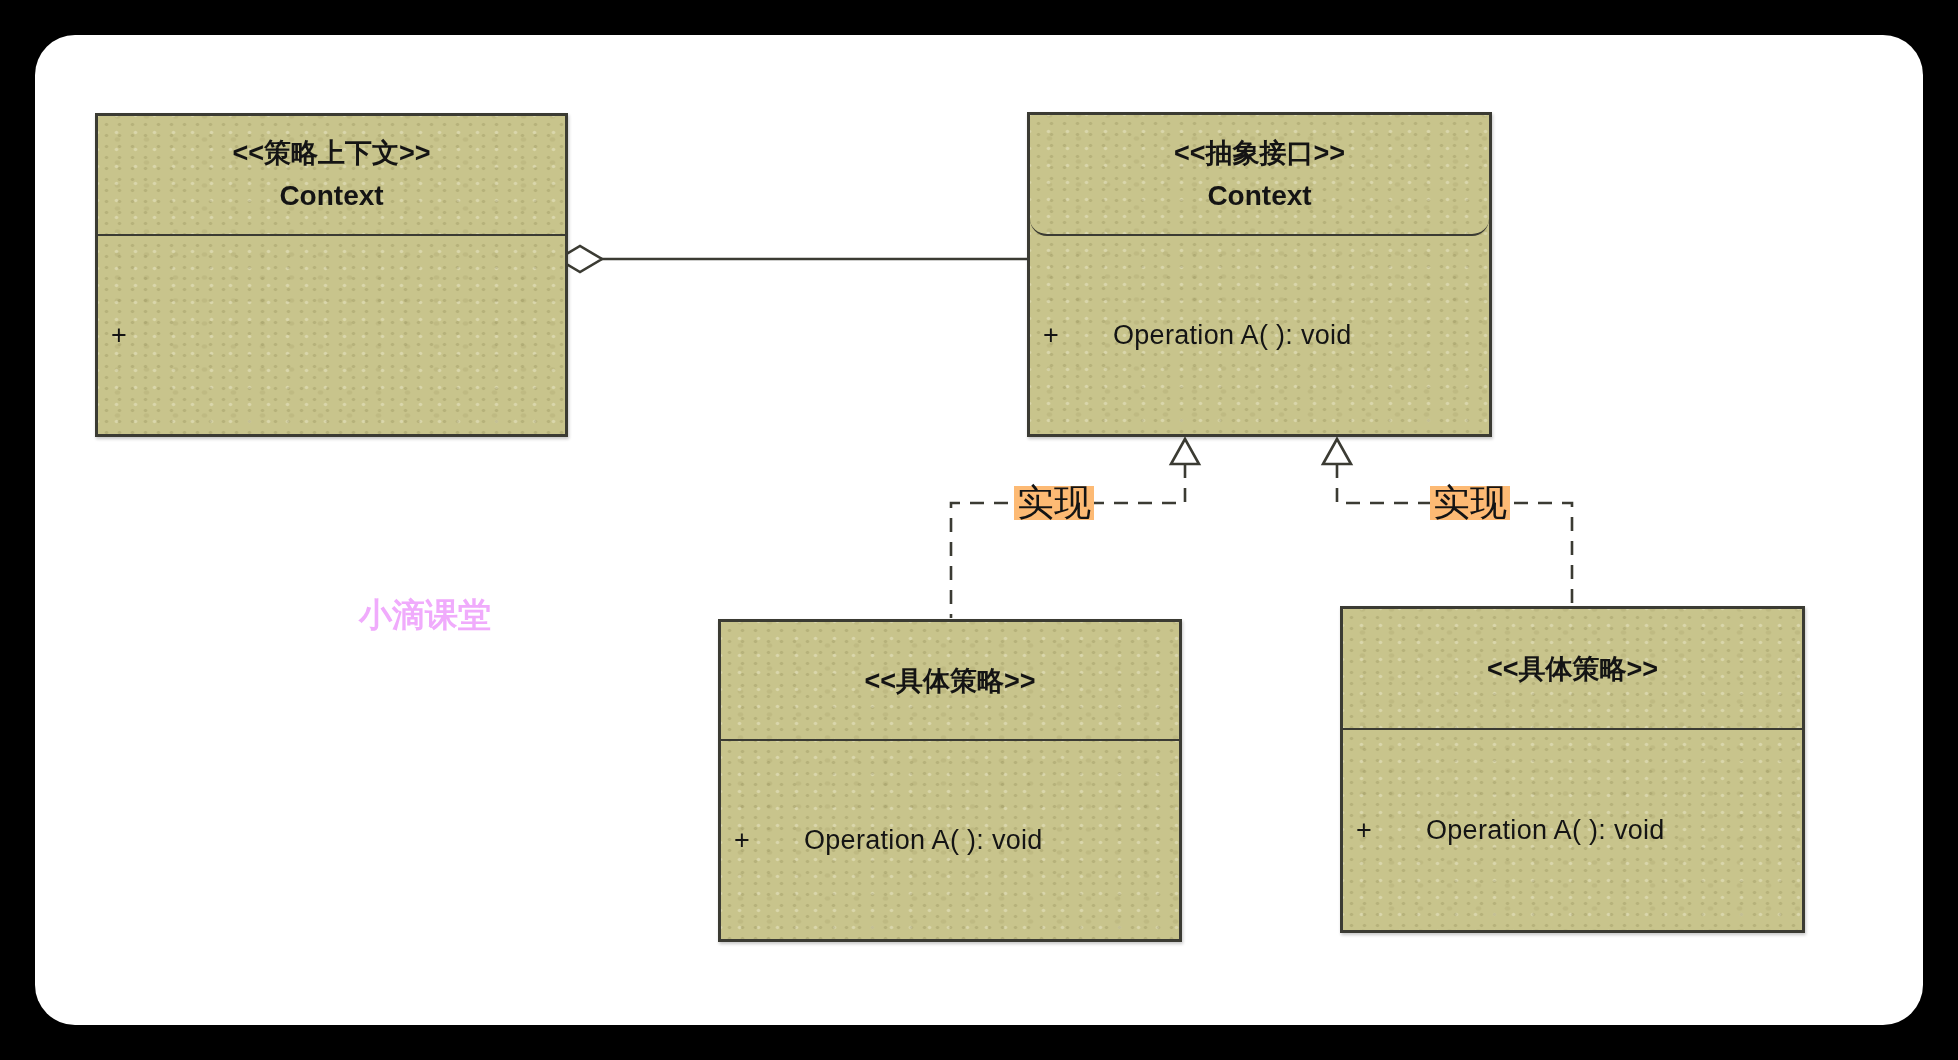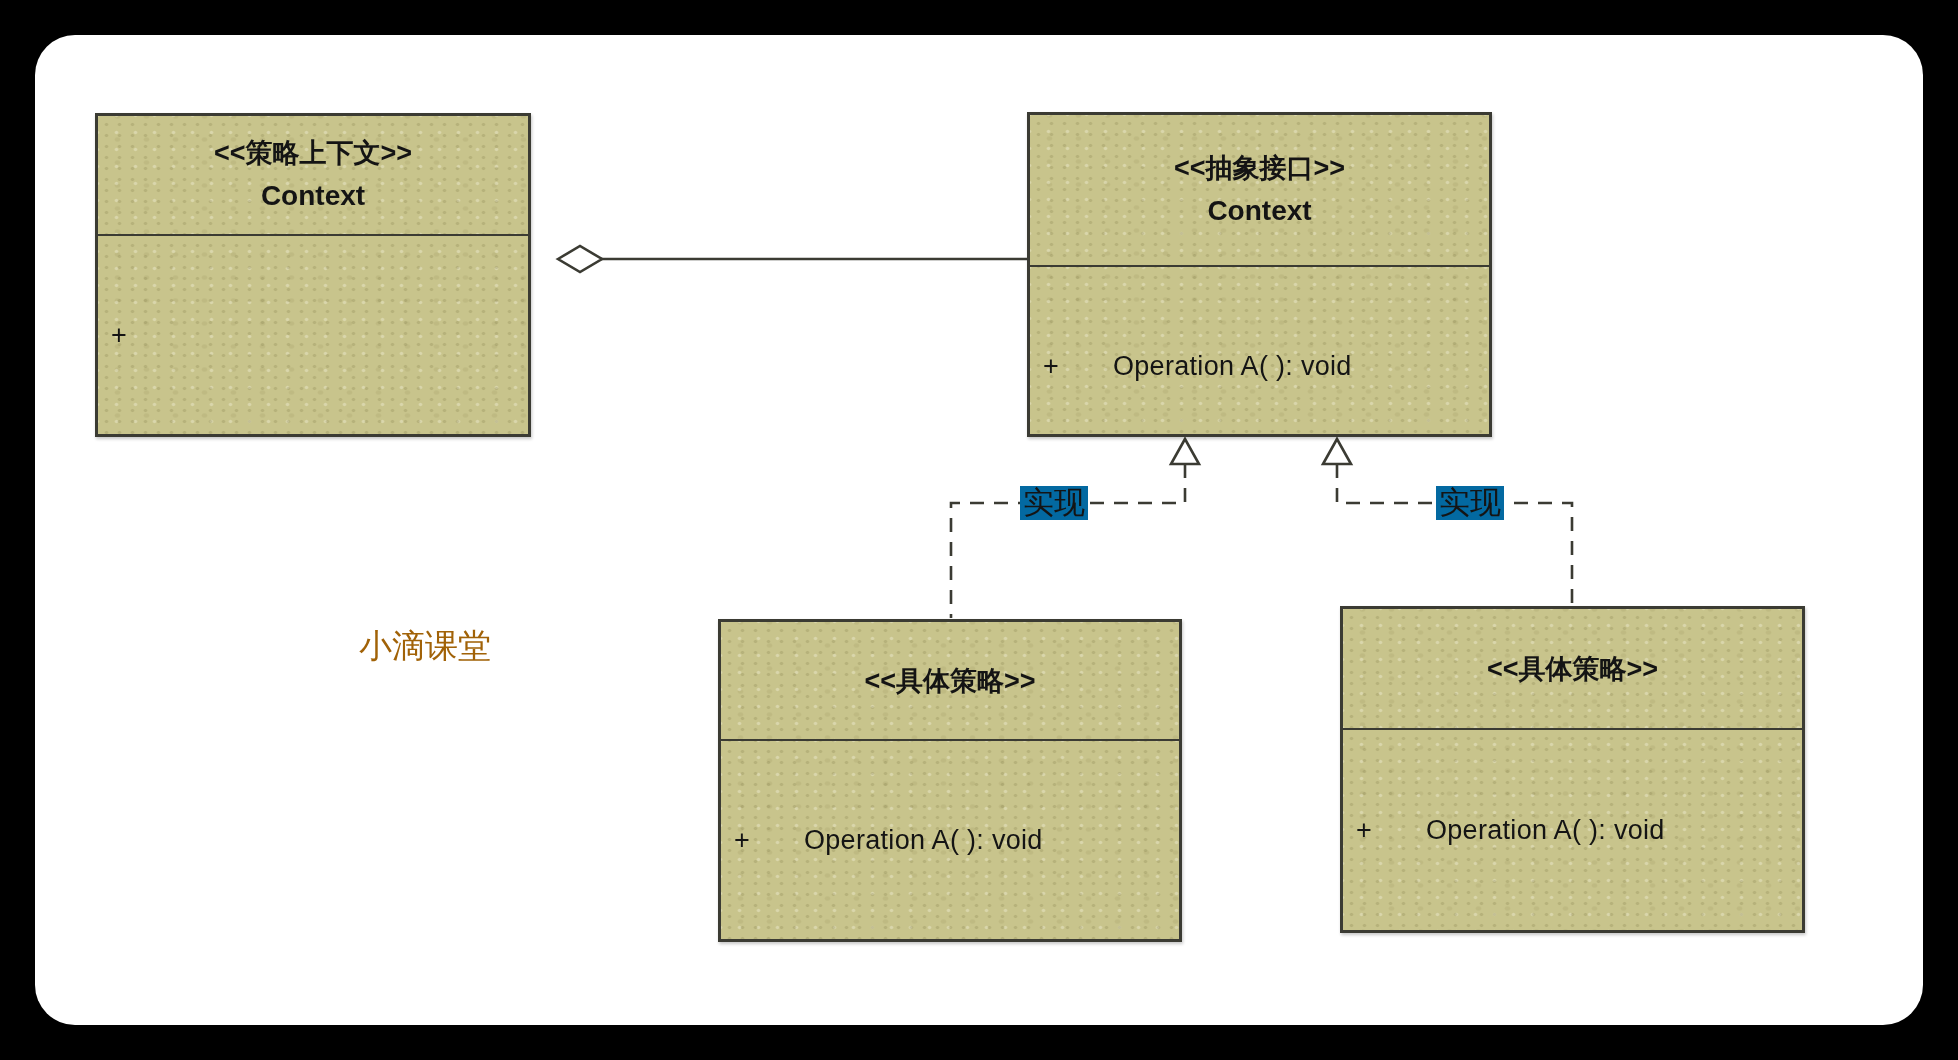--- a/index.html
+++ b/index.html
@@ -83,35 +83,35 @@
   .method {
     font-size: 27px;
     font-weight: 500;
     margin-left: 26px;
     white-space: nowrap;
     letter-spacing: 0.3px;
   }
   .rel-label {
     position: absolute;
     transform: translate(-50%, -50%);
-    background: #0369a1;
+    background: #fdba74;
     color: #141414;
-    font-size: 31px;
+    font-size: 37px;
     font-weight: 500;
     padding: 0 3px;
     white-space: nowrap;
     line-height: 34px;
   }
   .watermark {
     position: absolute;
     left: 359px;
-    top: 624px;
+    top: 593px;
     font-size: 33px;
-    font-weight: 400;
-    color: #a16207;
+    font-weight: 700;
+    color: #f0abfc;
     white-space: nowrap;
   }
 </style>
 </head>
 <body>
 
 <div class="frame">
   <div class="canvas"></div>
 
   <svg class="connector-layer" width="1958" height="1060" viewBox="0 0 1958 1060" xmlns="http://www.w3.org/2000/svg">
@@ -120,32 +120,32 @@
     <polygon points="558,259 580,246 602,259 580,272" fill="#ffffff" stroke="#3b3b33" stroke-width="2.6"></polygon>
 
     <path d="M 1185 464 L 1185 503 L 951 503 L 951 618" fill="none" stroke="#3b3b33" stroke-width="2.6" stroke-dasharray="14 10"></path>
 
     <path d="M 1337 464 L 1337 503 L 1572 503 L 1572 605" fill="none" stroke="#3b3b33" stroke-width="2.6" stroke-dasharray="14 10"></path>
 
     <polygon points="1185,439 1171,464 1199,464" fill="#ffffff" stroke="#3b3b33" stroke-width="2.6"></polygon>
     <polygon points="1337,439 1323,464 1351,464" fill="#ffffff" stroke="#3b3b33" stroke-width="2.6"></polygon>
   </svg>
 
-  <div class="uml-box" style="left:95px; top:113px; width:436px; height:324px; --title-h:120px;">
+  <div class="uml-box" style="left:95px; top:113px; width:473px; height:324px; --title-h:120px;">
     <div class="uml-title" style="height:120px;">
       <div class="stereotype">&lt;&lt;策略上下文&gt;&gt;</div>
       <div class="classname">Context</div>
     </div>
     <div class="uml-body">
       <span class="vis">+</span>
     </div>
   </div>
 
   <div class="uml-box" style="left:1027px; top:112px; width:465px; height:325px; --title-h:121px;">
-    <div class="uml-title" style="height:152px;">
+    <div class="uml-title" style="height:121px;border-radius:17px;">
       <div class="stereotype">&lt;&lt;抽象接口&gt;&gt;</div>
       <div class="classname">Context</div>
     </div>
     <div class="uml-body">
       <span class="vis">+</span>
       <span class="method">Operation A( ): void</span>
     </div>
   </div>
 
   <div class="uml-box" style="left:718px; top:619px; width:464px; height:323px; --title-h:119px;">

